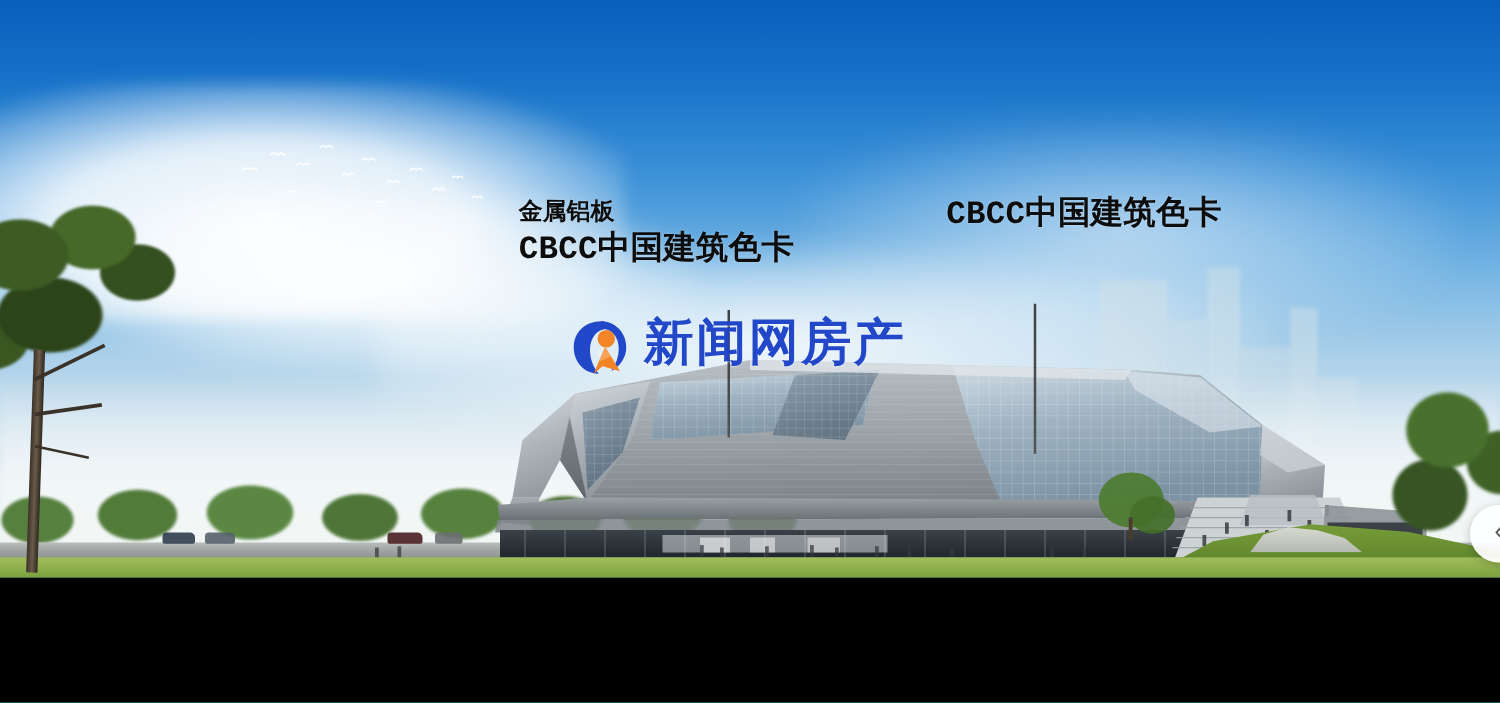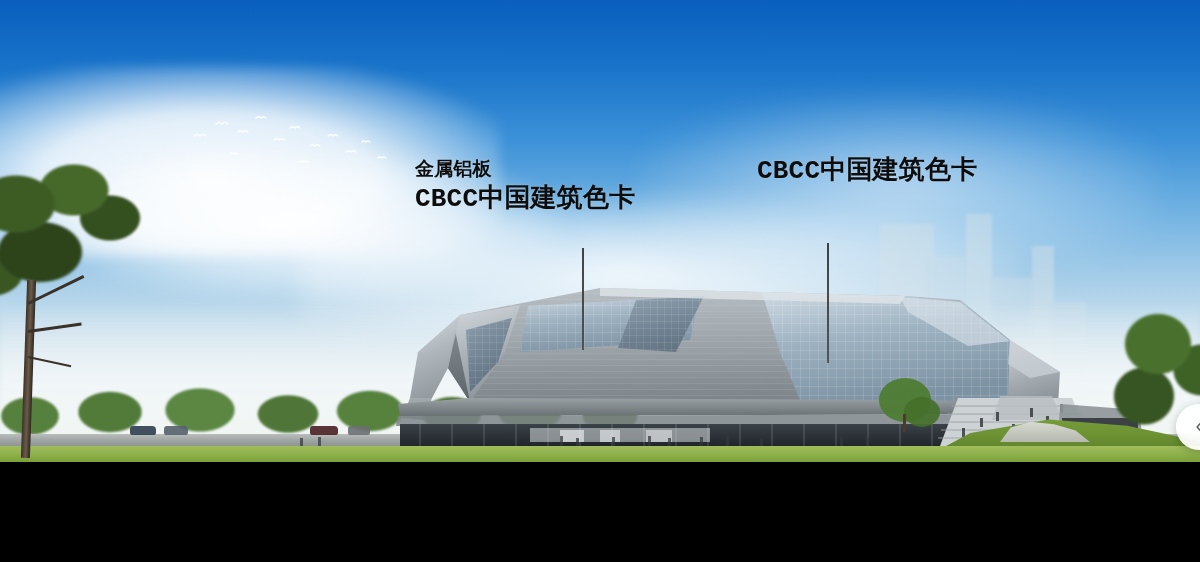--- a/index.html
+++ b/index.html
@@ -401,20 +401,30 @@
 
   <div class="anno" id="anno-metal">
     <span class="ln ln-1">金属铝板</span>
     <span class="ln ln-2">CBCC中国建筑色卡</span>
   </div>
 
   <div class="anno" id="anno-glass">
     <span class="ln ln-2">CBCC中国建筑色卡</span>
   </div>
 
+  <div class="watermark">
+    <svg width="52" height="52" viewBox="0 0 52 52">
+      <path d="M26 5 C13 5 4 14 4 26 C4 38 13 47 24 47 C20 42 17 36 17 28 C17 17 24 10 33 11 C31 7 29 5 26 5 Z" fill="#1c43c8"></path>
+      <path d="M26 5 C36 5 46 13 46 26 C46 34 41 41 34 45 C38 39 40 33 40 27 C40 17 34 11 26 11 Z" fill="#1c43c8"></path>
+      <circle cx="30" cy="19" r="7" fill="#f58220"></circle>
+      <path d="M29 25 L41 45 L27 41 L20 47 Z" fill="#f58220"></path>
+      <path d="M29 25 L34 33 L25 37 L22 30 Z" fill="#ffffff" opacity="0.25"></path>
+    </svg>
+    <span class="wm-text">新闻网房产</span>
+  </div>
 
   <div class="side-btn" id="side-btn-prev">
     <span style="font-size:20px;line-height:1;">‹</span>
   </div>
   <div class="side-btn" id="side-btn-next">
     <span style="font-size:20px;line-height:1;">›</span>
   </div>
 
 </div>
 

